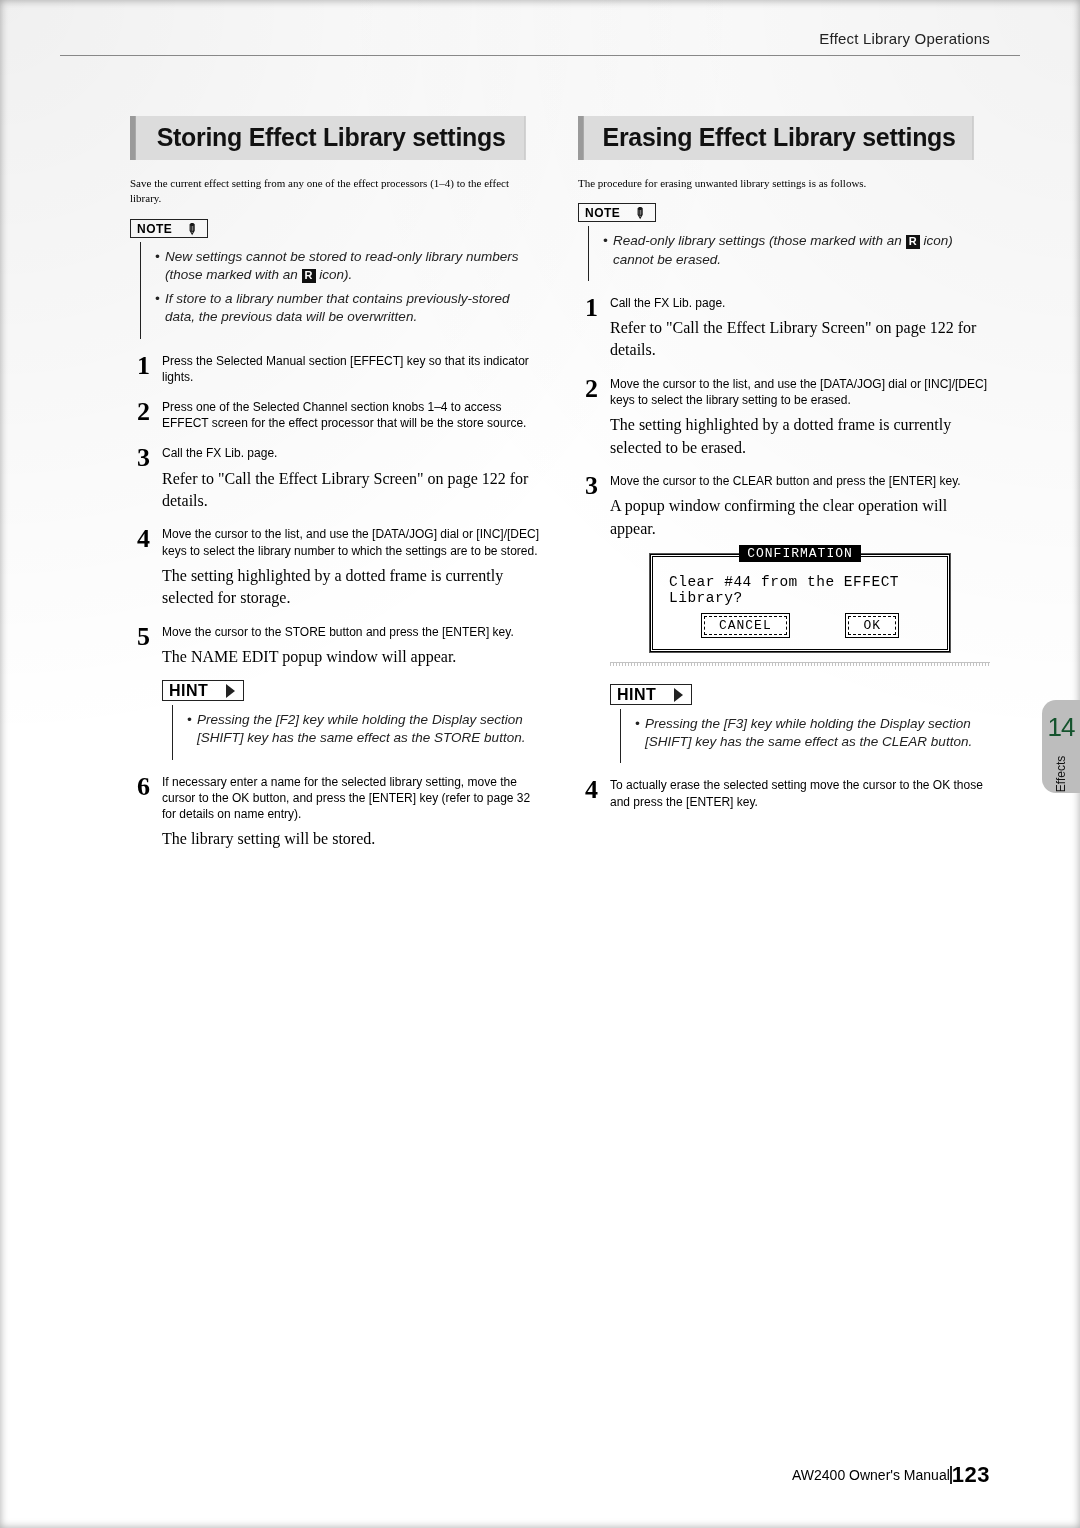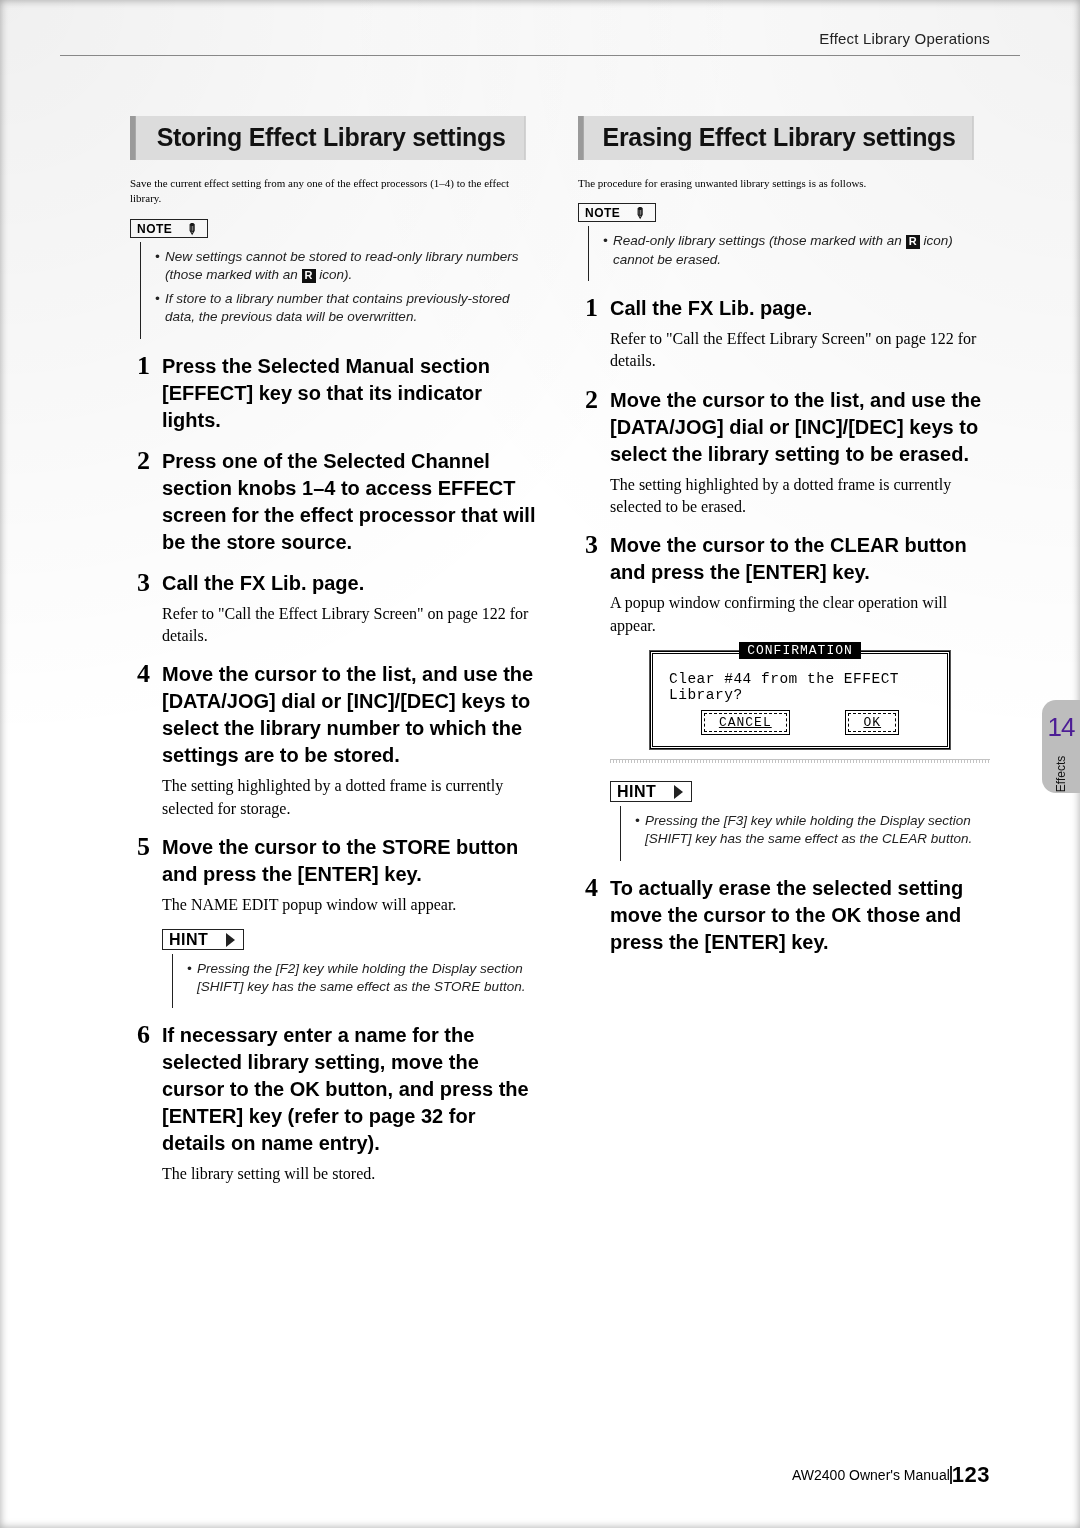--- a/index.html
+++ b/index.html
@@ -71,21 +71,21 @@
     display: inline-flex; width: 14px; height: 14px; background:#111; color:#fff;
     align-items: center; justify-content: center; font-family: Arial, Helvetica, sans-serif;
     font-weight: 700; font-size: 11px; line-height: 1; font-style: normal;
     padding: 0 1px;
   }
 
   .steps { margin-top: 10px; }
   .step { display: flex; align-items: flex-start; gap: 12px; margin-top: 14px; }
   .step-num { font-family: "Times New Roman", serif; font-weight: 700; font-size: 26px; line-height: 1; min-width: 20px; text-align: right; }
   .step-body { flex: 1 1 auto; }
-  .step-head { font-family: Arial, Helvetica, sans-serif; font-weight: 700; font-size: 20px; line-height: 1.35; }
+  .step-head { font-family: Arial, Helvetica, sans-serif; font-weight: 400; font-size: 12px; line-height: 1.35; }
   .step-text { font-size: 16px; line-height: 1.4; margin-top: 6px; }
 
   
   .nested-hint { margin-top: 12px; margin-left: 0px; }
   .nested-hint .hint-flag { font-size: 16px; }
 
   
   .dialog {
     width: 300px; margin: 14px auto 0 auto;
     border: 3px double #000;
@@ -95,21 +95,21 @@
     position: relative;
     box-shadow: 0 0 0 1px #555;
   }
   .dialog-title {
     display: inline-block; background:#000; color:#fff;
     padding: 1px 8px; font-size: 13px; letter-spacing: 1px;
     position: relative; top:-2px;
   }
   .dialog-head-row { text-align: center; margin-top:-10px; }
   .dialog-msg { text-align: left; padding: 10px 12px 4px 16px; font-size: 14.5px; }
-  .dialog-btn-row { display:flex; justify-content: space-around; padding: 6px 20px 2px 20px; text-decoration: underline; }
+  .dialog-btn-row { display:flex; justify-content: space-around; padding: 6px 20px 2px 20px; }
   .dlg-btn {
     border: 1px dashed #000; background:#fff; padding: 1px 14px;
     font-family:"Courier New", monospace; font-size: 13px; letter-spacing: 1px;
     box-shadow: 0 0 0 2px #fff, 0 0 0 3px #000;
   }
   .dialog-bottom {
     border-top: 1px solid #888;
     margin-top: 10px;
     height: 4px;
     background: repeating-linear-gradient(90deg,#888 0 1px, transparent 1px 3px);
@@ -122,21 +122,21 @@
     display: flex; flex-direction: column; align-items: center;
   }
   .side-tab {
     background: #bdbdbd; width: 38px;
     border-radius: 14px 0 0 14px;
     display: flex; flex-direction: column; align-items: center;
     padding: 12px 0 12px 0;
   }
   .side-tab-num {
     font-family: Arial, Helvetica, sans-serif; font-size: 26px;
-    color: #4c1d95; letter-spacing: -1px; text-align: right;
+    color: #14532d; letter-spacing: -1px; text-align: right;
   }
   .side-tab-label {
     transform: rotate(-90deg);
     font-family: Arial, Helvetica, sans-serif; font-size: 12px;
     color:#111; margin-top: 24px; white-space: nowrap;
   }
 
   
   .footer {
     display:flex; justify-content: flex-end; align-items: center;

